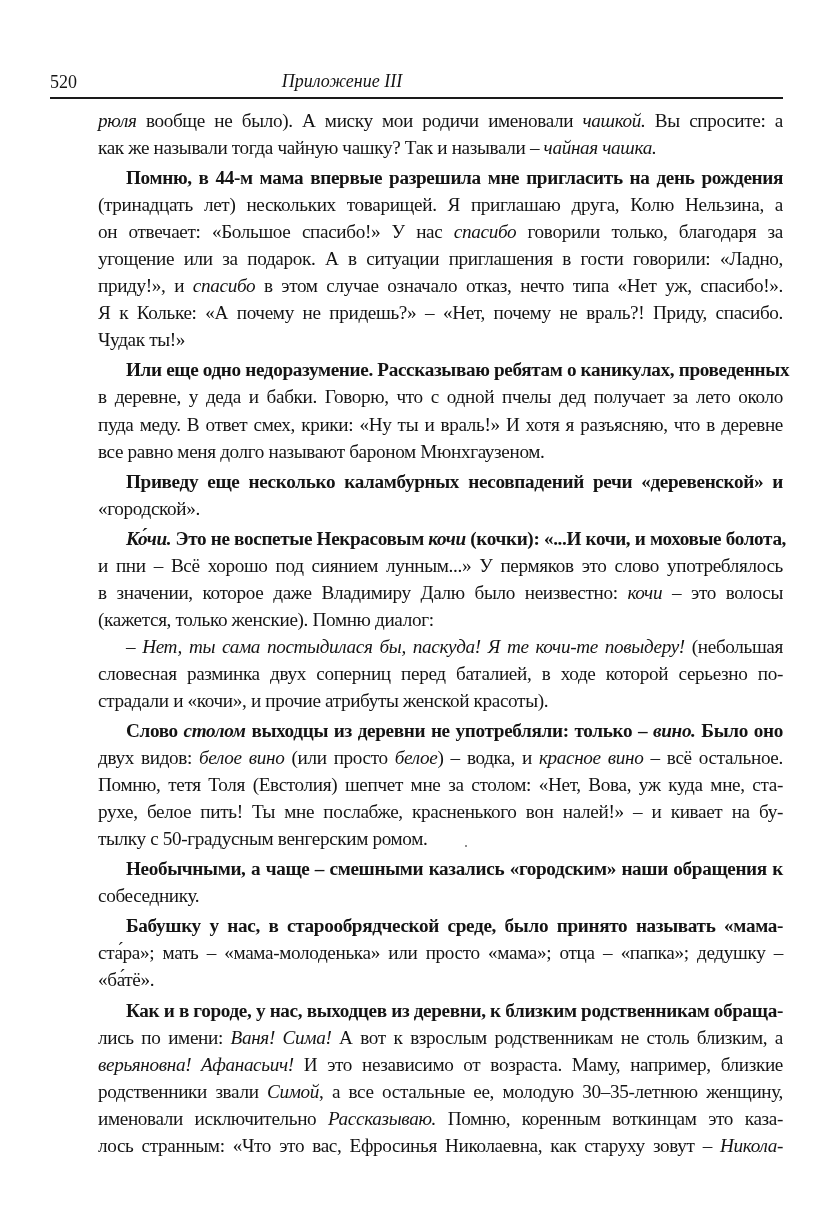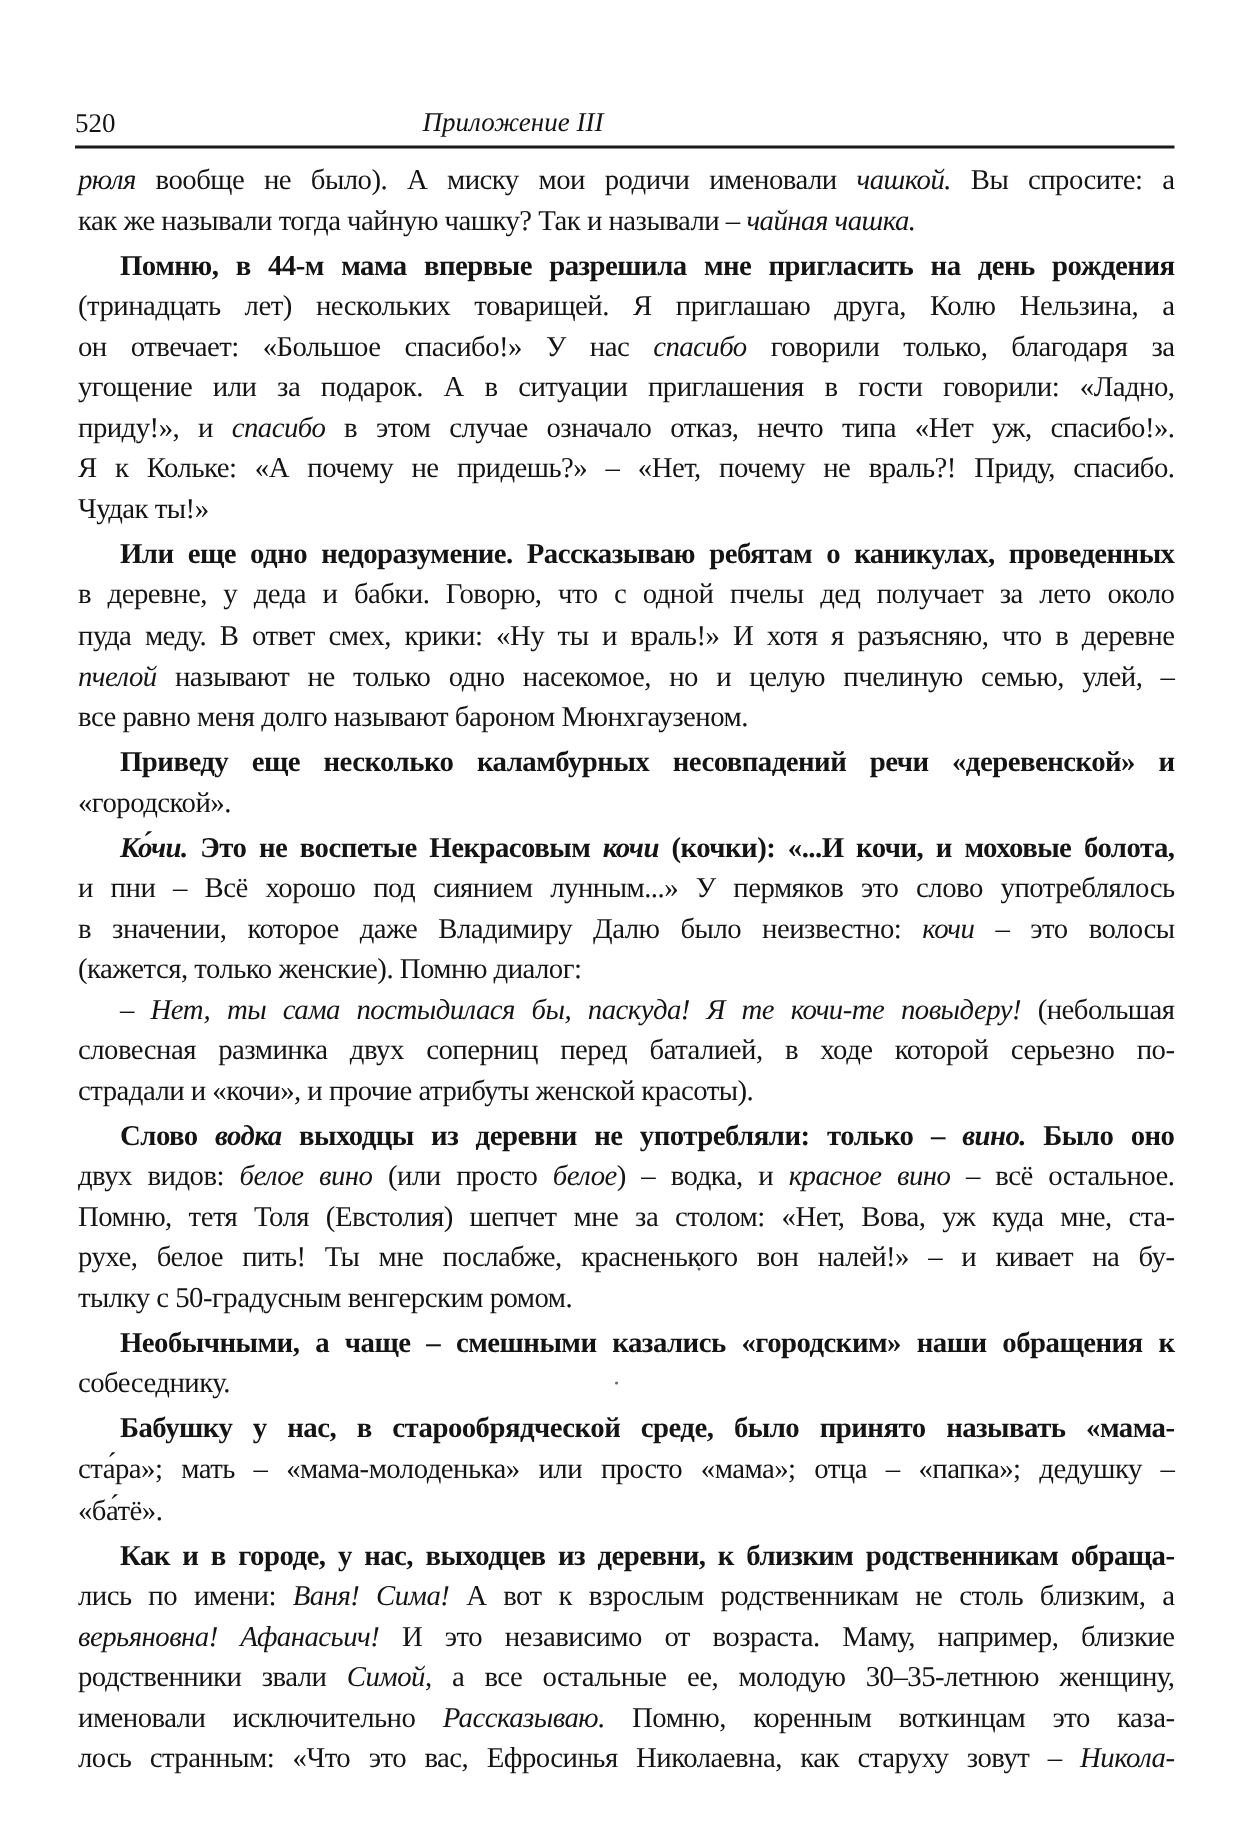--- a/index.html
+++ b/index.html
@@ -4,21 +4,21 @@
 <style>
   html, body { margin: 0; padding: 0; background: #ffffff; }
   body { width: 834px; height: 1230px; position: relative; overflow: hidden;
          font-family: "Liberation Serif", "DejaVu Serif", serif; color: #141414; }
   .page-number { position: absolute; left: 50px; top: 72px; font-size: 18px; }
   .running-head { position: absolute; left: 0; width: 684px; top: 71px; text-align: center;
                   font-size: 18px; font-style: italic; }
   .head-rule { position: absolute; left: 50px; width: 733px; top: 97px; height: 2px; background: #1a1a1a; }
   .body-text { position: absolute; left: 52px; top: 107px; width: 731px; }
   .line { display: block; height: 27.05px; line-height: 27px; font-size: 19.2px; white-space: nowrap;
-          text-align: justify; text-align-last: justify; letter-spacing: -0.35px; }
+          text-align: justify; text-align-last: justify; letter-spacing: -0.35px; margin-left: 46px; }
   .line.indent { padding-left: 28px; }
   .line.last { text-align-last: left; }
   .line.gap { margin-top: 3px; font-weight: bold; }
   i { font-style: italic; }
   .dot { position: absolute; width: 2px; height: 2px; background: #666; border-radius: 1px; }
 </style>
 </head>
 <body>
 
 <div class="page-number">520</div>
@@ -31,32 +31,31 @@
     <span class="line indent gap"><span>Помню, в 44-м мама впервые разрешила мне пригласить на день рождения</span></span>
     <span class="line "><span>(тринадцать лет) нескольких товарищей. Я приглашаю друга, Колю Нельзина, а</span></span>
     <span class="line "><span>он отвечает: «Большое спасибо!» У нас </span><i>спасибо</i><span> говорили только, благодаря за</span></span>
     <span class="line "><span>угощение или за подарок. А в ситуации приглашения в гости говорили: «Ладно,</span></span>
     <span class="line "><span>приду!», и </span><i>спасибо</i><span> в этом случае означало отказ, нечто типа «Нет уж, спасибо!».</span></span>
     <span class="line "><span>Я к Кольке: «А почему не придешь?» – «Нет, почему не враль?! Приду, спасибо.</span></span>
     <span class="line last"><span>Чудак ты!»</span></span>
     <span class="line indent gap"><span>Или еще одно недоразумение. Рассказываю ребятам о каникулах, проведенных</span></span>
     <span class="line "><span>в деревне, у деда и бабки. Говорю, что с одной пчелы дед получает за лето около</span></span>
     <span class="line "><span>пуда меду. В ответ смех, крики: «Ну ты и враль!» И хотя я разъясняю, что в деревне</span></span>
-    <span class="line "><i>пчелой</i><span> называют не только одно насекомое, но и целую пчелиную семью, улей, –</span></span>
     <span class="line last"><span>все равно меня долго называют бароном Мюнхгаузеном.</span></span>
     <span class="line indent gap"><span>Приведу еще несколько каламбурных несовпадений речи «деревенской» и</span></span>
     <span class="line last"><span>«городской».</span></span>
     <span class="line indent gap"><i>Ко́чи.</i><span> Это не воспетые Некрасовым </span><i>кочи</i><span> (кочки): «...И кочи, и моховые болота,</span></span>
     <span class="line "><span>и пни – Всё хорошо под сиянием лунным...» У пермяков это слово употреблялось</span></span>
     <span class="line "><span>в значении, которое даже Владимиру Далю было неизвестно: </span><i>кочи</i><span> – это волосы</span></span>
     <span class="line last"><span>(кажется, только женские). Помню диалог:</span></span>
     <span class="line indent"><i>– Нет, ты сама постыдилася бы, паскуда! Я те кочи-те повыдеру!</i><span> (небольшая</span></span>
     <span class="line "><span>словесная разминка двух соперниц перед баталией, в ходе которой серьезно по-</span></span>
     <span class="line last"><span>страдали и «кочи», и прочие атрибуты женской красоты).</span></span>
-    <span class="line indent gap"><span>Слово </span><i>водка</i><span> выходцы из деревни не употребляли: только – </span><i>вино.</i><span> Было оно</span></span>
+    <span class="line indent gap"><span>Слово </span><i>столом</i><span> выходцы из деревни не употребляли: только – </span><i>вино.</i><span> Было оно</span></span>
     <span class="line "><span>двух видов: </span><i>белое вино</i><span> (или просто </span><i>белое</i><span>) – водка, и </span><i>красное вино</i><span> – всё остальное.</span></span>
     <span class="line "><span>Помню, тетя Толя (Евстолия) шепчет мне за столом: «Нет, Вова, уж куда мне, ста-</span></span>
     <span class="line "><span>рухе, белое пить! Ты мне послабже, красненького вон налей!» – и кивает на бу-</span></span>
     <span class="line last"><span>тылку с 50-градусным венгерским ромом.</span></span>
     <span class="line indent gap"><span>Необычными, а чаще – смешными казались «городским» наши обращения к</span></span>
     <span class="line last"><span>собеседнику.</span></span>
     <span class="line indent gap"><span>Бабушку у нас, в старообрядческой среде, было принято называть «мама-</span></span>
     <span class="line "><span>ста́ра»; мать – «мама-молоденька» или просто «мама»; отца – «папка»; дедушку –</span></span>
     <span class="line last"><span>«ба́тё».</span></span>
     <span class="line indent gap"><span>Как и в городе, у нас, выходцев из деревни, к близким родственникам обраща-</span></span>

